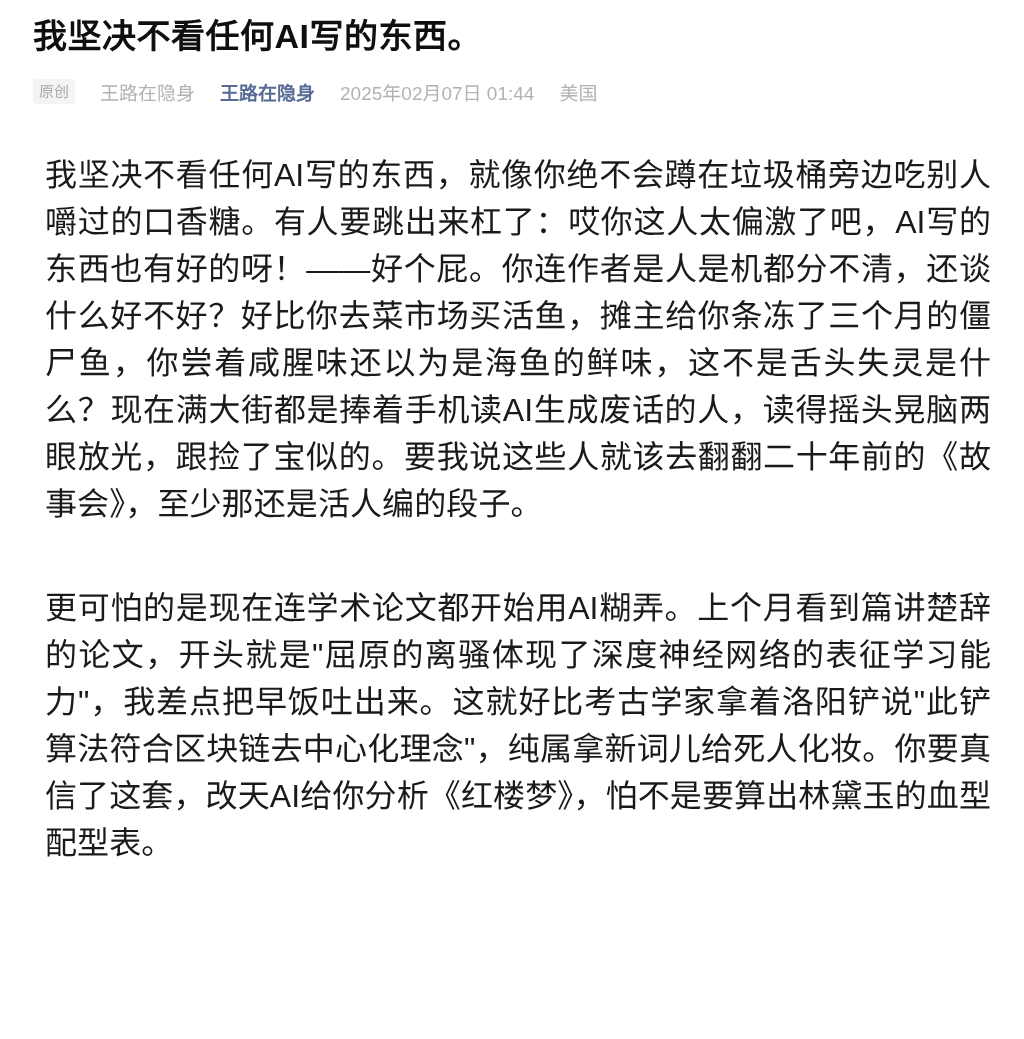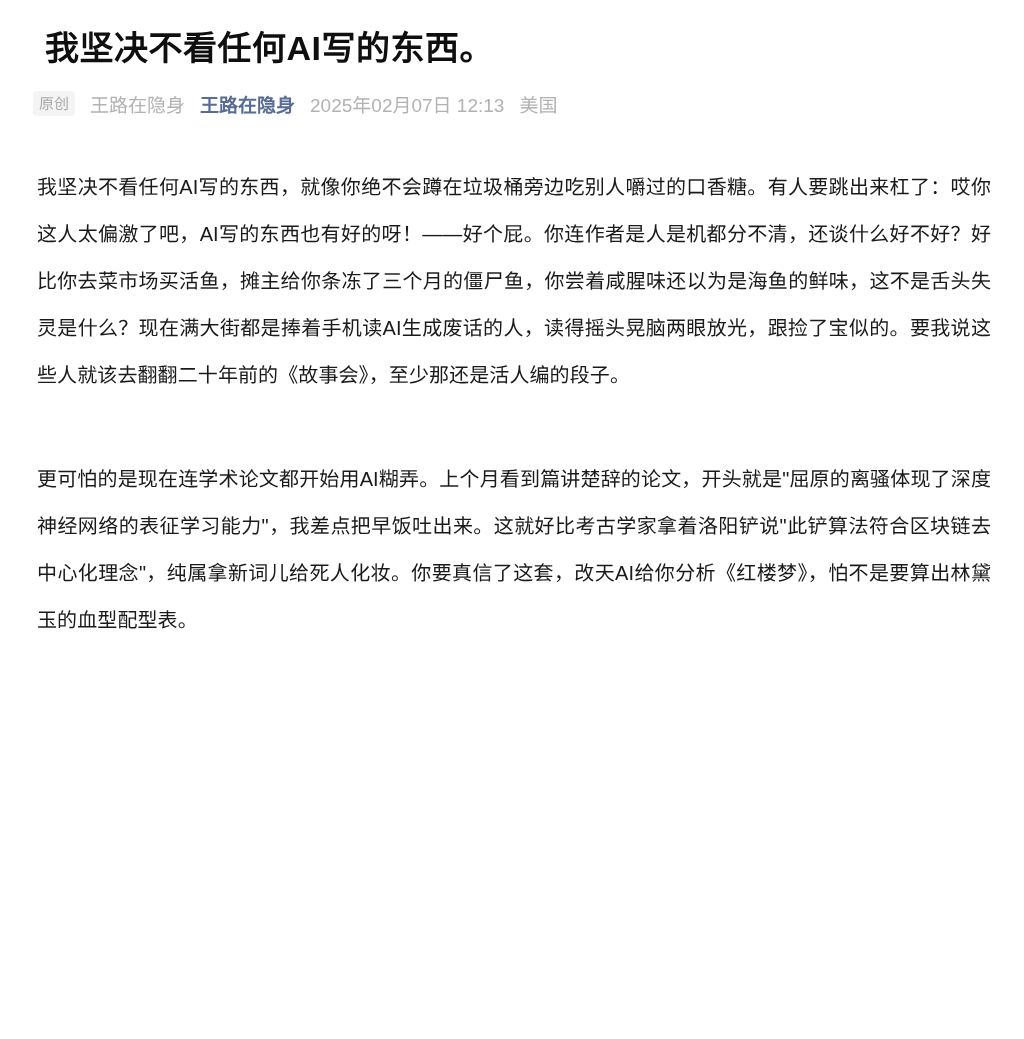--- a/index.html
+++ b/index.html
@@ -9,32 +9,32 @@
     background: #ffffff;
     font-family: "Liberation Sans", "DejaVu Sans", sans-serif;
   }
   .page {
     width: 1024px;
     min-height: 1039px;
     background: #ffffff;
     padding: 14px 33px 20px 33px;
   }
   .article-title {
-    margin: 12px;
+    margin: 0;
     font-size: 34px;
     line-height: 44px;
     font-weight: 700;
     color: #0f0f0f;
     letter-spacing: 0.5px;
   }
   .meta-row {
     margin-top: 20px;
     display: flex;
     align-items: center;
-    gap: 15px;
+    gap: 25px;
     font-size: 19px;
     color: #b2b2b2;
     white-space: nowrap;
   }
   .original-badge {
     display: inline-block;
     font-size: 15px;
     line-height: 1;
     padding: 5px 6px;
     background: #f4f4f4;
@@ -44,42 +44,42 @@
   .account-link {
     color: #576b95;
     font-weight: 600;
     cursor: pointer;
   }
   .meta-item { color: #b2b2b2; }
   .content {
     margin-top: 47px;
   }
   .content p {
-    margin: 0 0 57px 4px;
-    font-size: 20px;
+    margin: 0 0 57px 12px;
+    font-size: 32px;
     line-height: 47px;
     color: #1a1a1a;
     text-align: justify;
     letter-spacing: 0.1px;
     word-break: break-all;
   }
   .content p:last-child { margin-bottom: 0; }
 </style>
 </head>
 <body>
 
 <div class="page">
 
   <h1 class="article-title">我坚决不看任何AI写的东西。</h1>
 
   <div class="meta-row">
     <span class="original-badge">原创</span>
     <span class="meta-item">王路在隐身</span>
     <span class="account-link">王路在隐身</span>
-    <span class="meta-item">2025年02月07日 12:13</span>
+    <span class="meta-item">2025年02月07日 01:44</span>
     <span class="meta-item">美国</span>
   </div>
 
   <div class="content">
     <p>我坚决不看任何AI写的东西，就像你绝不会蹲在垃圾桶旁边吃别人嚼过的口香糖。有人要跳出来杠了：哎你这人太偏激了吧，AI写的东西也有好的呀！——好个屁。你连作者是人是机都分不清，还谈什么好不好？好比你去菜市场买活鱼，摊主给你条冻了三个月的僵尸鱼，你尝着咸腥味还以为是海鱼的鲜味，这不是舌头失灵是什么？现在满大街都是捧着手机读AI生成废话的人，读得摇头晃脑两眼放光，跟捡了宝似的。要我说这些人就该去翻翻二十年前的《故事会》，至少那还是活人编的段子。</p>
     <p>更可怕的是现在连学术论文都开始用AI糊弄。上个月看到篇讲楚辞的论文，开头就是"屈原的离骚体现了深度神经网络的表征学习能力"，我差点把早饭吐出来。这就好比考古学家拿着洛阳铲说"此铲算法符合区块链去中心化理念"，纯属拿新词儿给死人化妆。你要真信了这套，改天AI给你分析《红楼梦》，怕不是要算出林黛玉的血型配型表。</p>
   </div>
 
 </div>
 

